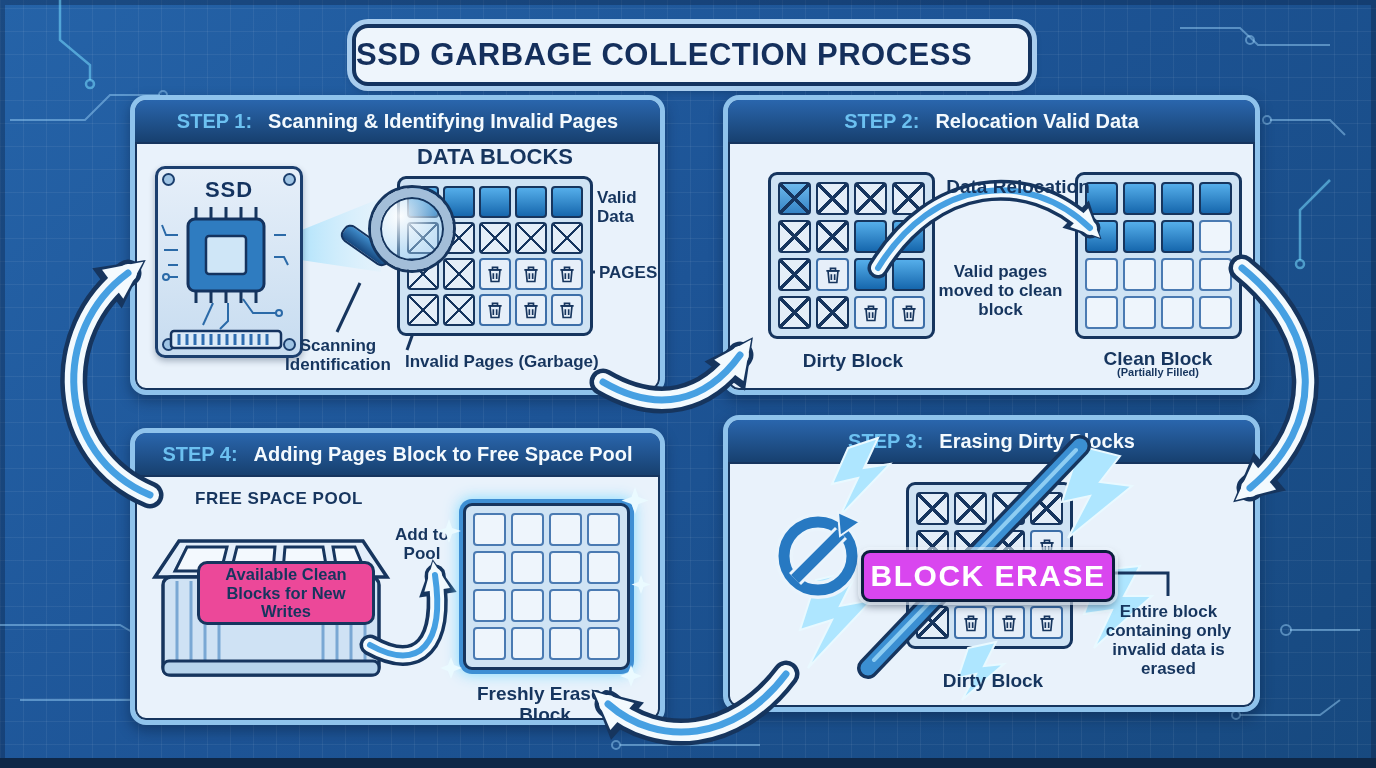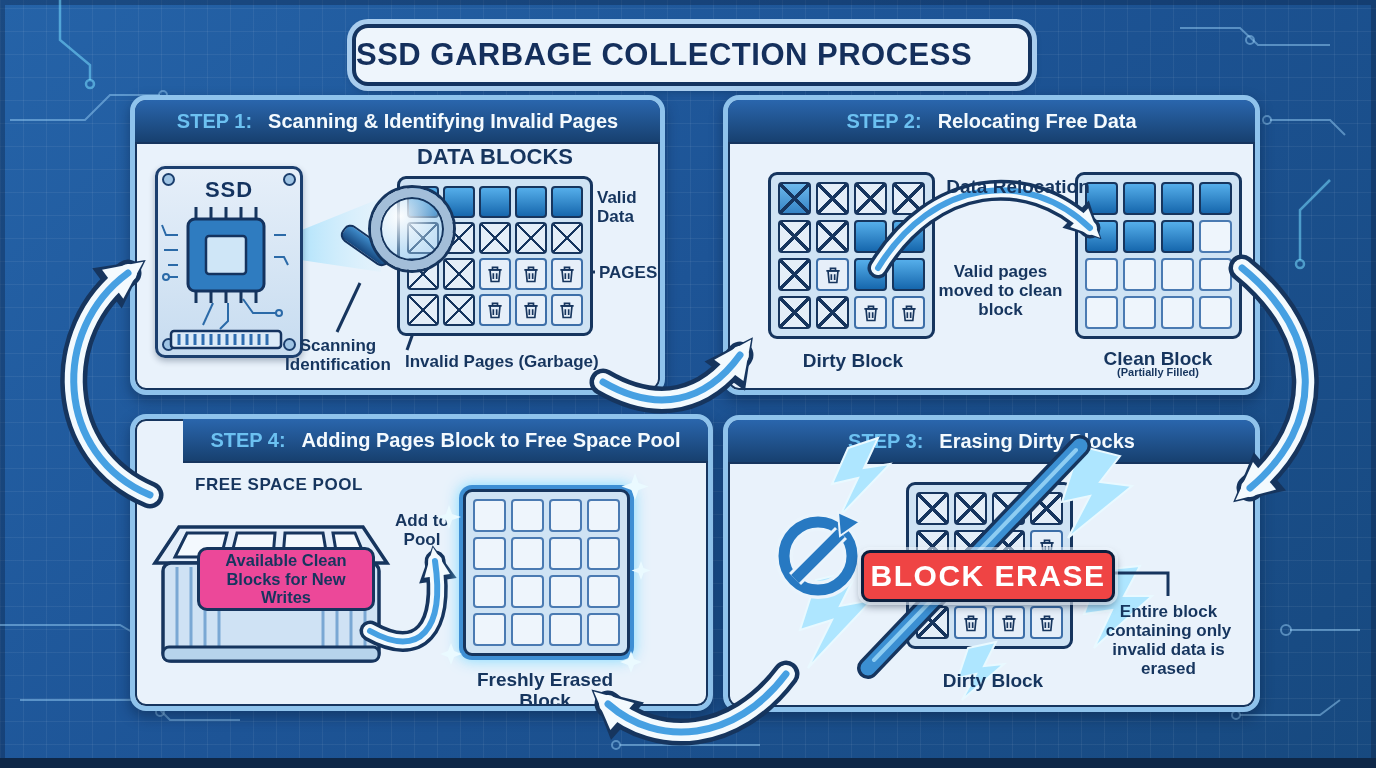--- a/index.html
+++ b/index.html
@@ -85,21 +85,21 @@
   }
   .lens-handle{
     left:198px;top:152px;width:52px;height:15px;border-radius:8px;
     background:linear-gradient(#3f8ccb,#16477e);border:2px solid #14335f;
     transform:rotate(35deg);transform-origin:right center;
   }
 
   
   .erase-badge{
     left:133px;top:130px;width:248px;height:46px;border-radius:9px;
-    background:#ef4444;border:3px solid #0c1f3d;
+    background:#d946ef;border:3px solid #0c1f3d;
     box-shadow:0 0 0 3px rgba(240,248,255,.55),0 4px 8px rgba(5,20,45,.5);
     display:flex;align-items:center;justify-content:center;z-index:6;
   }
   .erase-badge span{color:#ffffff;font-weight:800;font-size:30px;letter-spacing:1.5px;}
 
   
   .pool-label-box{
     left:62px;top:128px;width:172px;height:58px;border-radius:10px;
     background:#ec4899;border:3px solid #16355e;
     display:flex;align-items:center;justify-content:center;text-align:center;
@@ -291,21 +291,21 @@
 
   <div class="abs lbl" style="left:462px;top:88px;width:52px;font-size:17px;">Valid Data</div>
   <div class="abs lbl" style="left:464px;top:163px;font-size:17px;">PAGES</div>
   <div class="abs lbl" style="left:270px;top:252px;width:200px;font-size:17px;">Invalid Pages (Garbage)</div>
   <div class="abs lbl center-text" style="left:148px;top:236px;width:110px;font-size:17px;">Scanning Identification</div>
 </div>
 
 <div class="abs panel" style="left:723px;top:95px;width:527px;height:290px;">
   <div class="panel-header">
     <span class="prefix">STEP 2:</span>
-    <span class="htitle">Relocating Free Data</span>
+    <span class="htitle">Relocation Valid Data</span>
   </div>
 
   <div class="abs block-grid" style="left: 40px; top: 72px; grid-template-columns: repeat(4, var(--cell,33px));">
       <div class="cell cell-invalid-blue"></div>
       <div class="cell cell-invalid"></div>
       <div class="cell cell-invalid"></div>
       <div class="cell cell-invalid"></div>
       <div class="cell cell-invalid"></div>
       <div class="cell cell-invalid"></div>
       <div class="cell cell-valid"></div>
@@ -373,21 +373,21 @@
     <path d="M 150 168 C 205 78, 300 68, 362 128" stroke="#46a0e2" stroke-width="6" fill="none" stroke-linecap="round"></path>
   </svg>
 
   <div class="abs lbl center-text" style="left:200px;top:76px;width:180px;font-size:19px;">Data Relocation</div>
   <div class="abs lbl center-text" style="left:210px;top:162px;width:125px;font-size:17px;">Valid pages moved to clean block</div>
   <div class="abs lbl center-text" style="left:55px;top:250px;width:140px;font-size:19px;">Dirty Block</div>
   <div class="abs lbl center-text" style="left:355px;top:248px;width:150px;font-size:19px;">Clean Block</div>
   <div class="abs lbl center-text" style="left:350px;top:266px;width:160px;font-size:11px;">(Partially Filled)</div>
 </div>
 
-<div class="abs panel" style="left:130px;top:414px;width:525px;height:287px;padding-left:48px;">
+<div class="abs panel" style="left:130px;top:428px;width:525px;height:287px;">
   <div class="panel-header">
     <span class="prefix">STEP 4:</span>
     <span class="htitle">Adding Pages Block to Free Space Pool</span>
   </div>
 
   <div class="abs lbl" style="left:60px;top:56px;font-size:17px;letter-spacing:.5px;">FREE SPACE POOL</div>
 
   <svg class="abs" style="left:16px;top:78px;" width="240" height="172">
     <polygon points="28,30 212,30 236,66 4,66" fill="#e3eefa" stroke="#16355e" stroke-width="3.5"></polygon>
     <g fill="#f3f9fe" stroke="#16355e" stroke-width="3">

